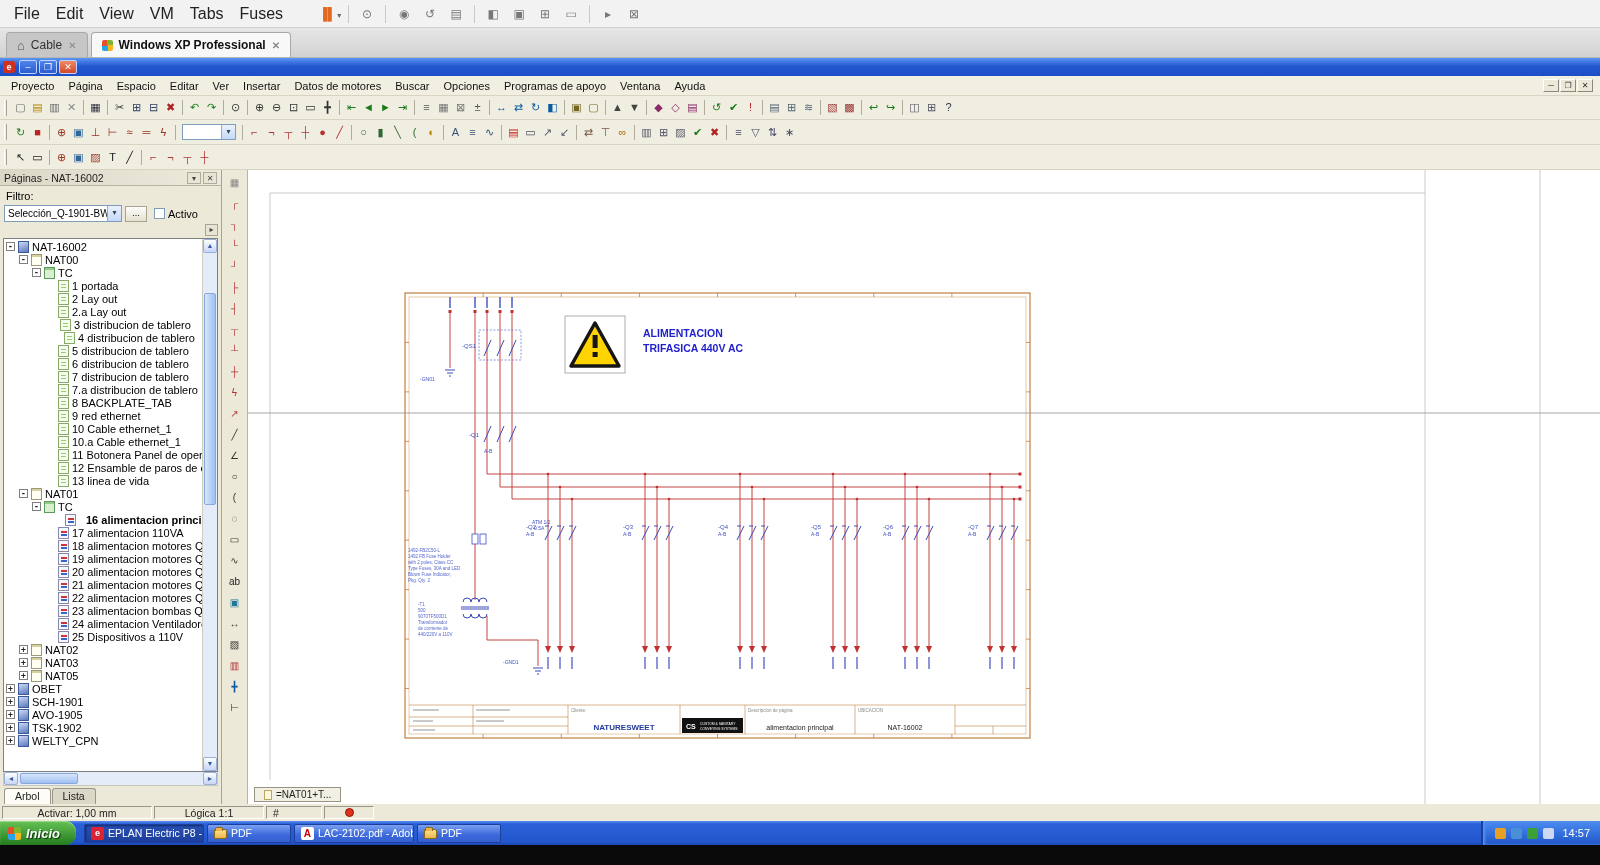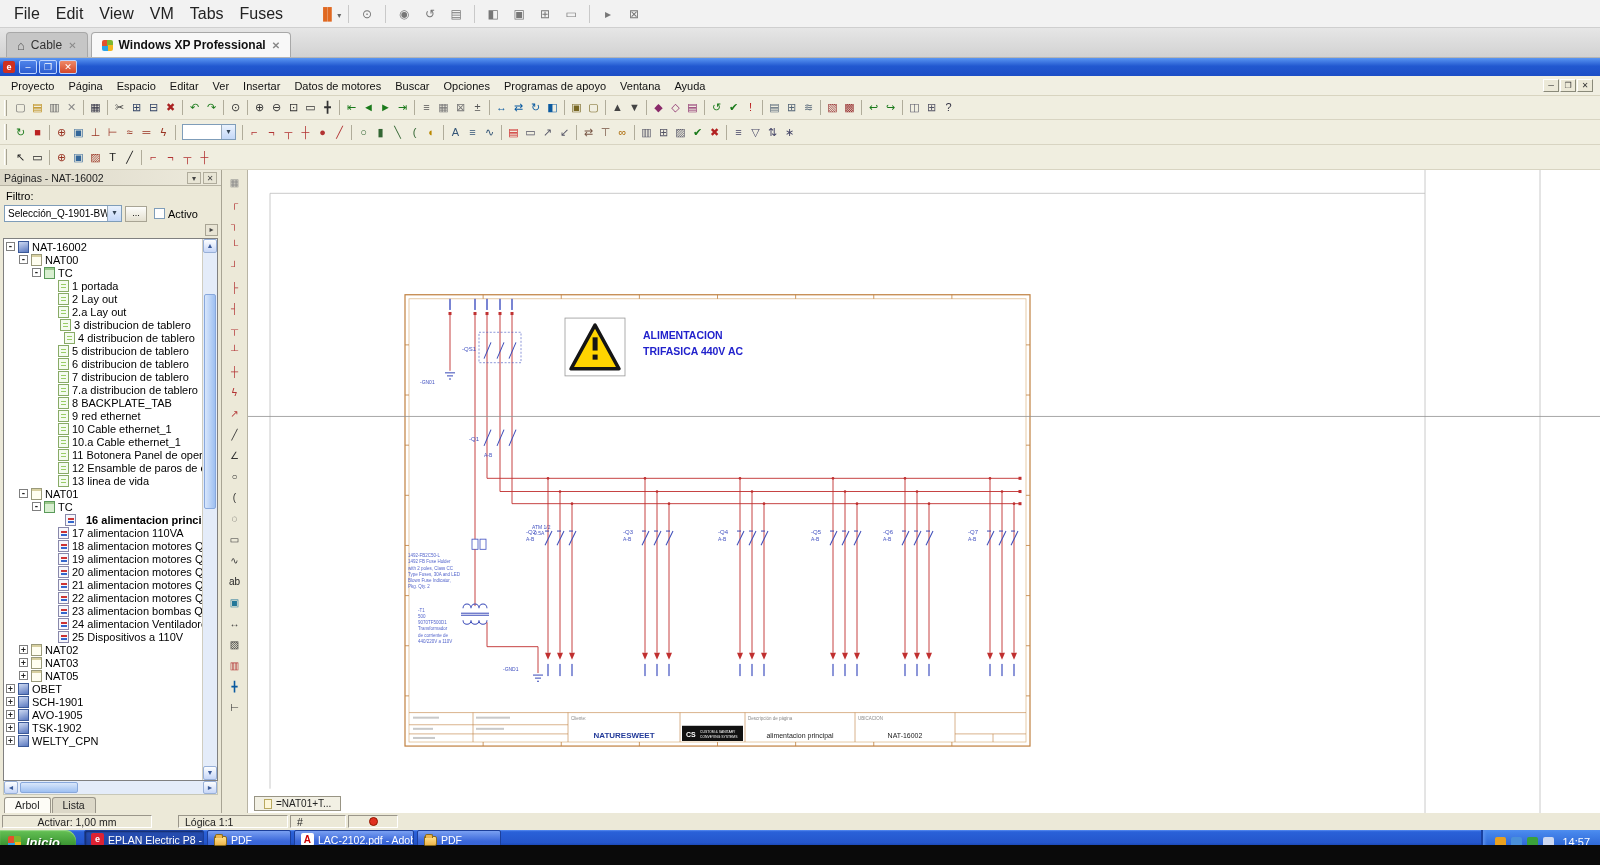--- a/index.html
+++ b/index.html
@@ -95,26 +95,26 @@
 .bt6{font-size:6px;fill:#4050c0;}
 .g45{font-size:4.5px;fill:#8a8a8a;}
 .blk7{font-size:7px;fill:#222;}
 .clienttxt{font-size:8px;font-weight:bold;fill:#223a99;}
 .wtxt{font-size:10.5px;font-weight:bold;fill:#2222cc;}
 
 .statusbar{height:17px;flex:none;background:#ece9d8;display:flex;align-items:center;gap:2px;padding:1px 2px;font-size:10.5px;color:#222;}
 .seg{height:13px;line-height:12px;border:1px solid;border-color:#9a968a #fff #fff #9a968a;padding:0 6px;white-space:nowrap;}
 .seg.coords{flex:1;display:flex;gap:26px;}
 .s-act{width:150px;text-align:center;}
-.s-log{width:110px;margin-left:24px;}
+.s-log{width:110px;text-align:center;}
 .s-hash{width:56px;}
 .s-ind{width:50px;display:flex;align-items:center;justify-content:center;}
 .red-ind{width:9px;height:9px;border-radius:50%;background:#e03020;border:1px solid #901800;}
 
-.task{height:15px;flex:none;background:linear-gradient(180deg,#5a8ef2 0%,#2a61d8 12%,#2456cc 85%,#1c49b8 100%);display:flex;align-items:flex-start;}
+.task{height:24px;flex:none;background:linear-gradient(180deg,#5a8ef2 0%,#2a61d8 12%,#2456cc 85%,#1c49b8 100%);display:flex;align-items:center;}
 .start{height:24px;display:flex;align-items:center;gap:5px;padding:0 16px 0 8px;background:linear-gradient(180deg,#66c256,#2f8a28 80%,#267a20);border-radius:0 11px 11px 0;box-shadow:inset 0 1px 1px #9ed98e;color:#fff;font-style:italic;font-weight:bold;font-size:13px;text-shadow:1px 1px 1px #0a330a;flex:none;}
 .start .winflag{width:13px;height:13px;}
 .taskbtns{display:flex;gap:3px;margin-left:8px;flex:1;align-items:center;min-width:0;}
 .taskbtn{height:19px;display:flex;align-items:center;gap:4px;padding:0 6px;background:linear-gradient(180deg,#79a0f2,#3b68da 60%,#3560d2);border:1px solid #1c3f9a;border-radius:2px;color:#fff;font-size:10.5px;white-space:nowrap;overflow:hidden;flex:none;}
 .taskbtn.active{background:linear-gradient(180deg,#274fb4,#1d3f9c);box-shadow:inset 1px 1px 2px #122a66;}
 .ti-eplan{width:13px;height:13px;background:#d23;color:#fff;font:bold 9px/13px "Liberation Sans",sans-serif;text-align:center;border-radius:2px;flex:none;}
 .ti-acrobat{width:13px;height:13px;background:#fff;color:#c00;font:bold 10px/13px "Liberation Sans",sans-serif;text-align:center;border-radius:2px;flex:none;}
 .ti-folder{width:13px;height:10px;background:linear-gradient(#ffe08a,#edb64e);border:1px solid #8a6a18;border-radius:1px 2px 2px 1px;position:relative;flex:none;margin-top:2px;}
 .ti-folder::before{content:"";position:absolute;top:-3px;left:0;width:6px;height:3px;background:#edb64e;border:1px solid #8a6a18;border-bottom:none;border-radius:2px 2px 0 0;}
 .tray{height:24px;display:flex;align-items:center;gap:5px;padding:0 10px 0 12px;background:linear-gradient(180deg,#4b8cf0,#1f55c8);border-left:2px solid #1840a0;box-shadow:inset 2px 0 3px #5a90ee;color:#fff;flex:none;}

